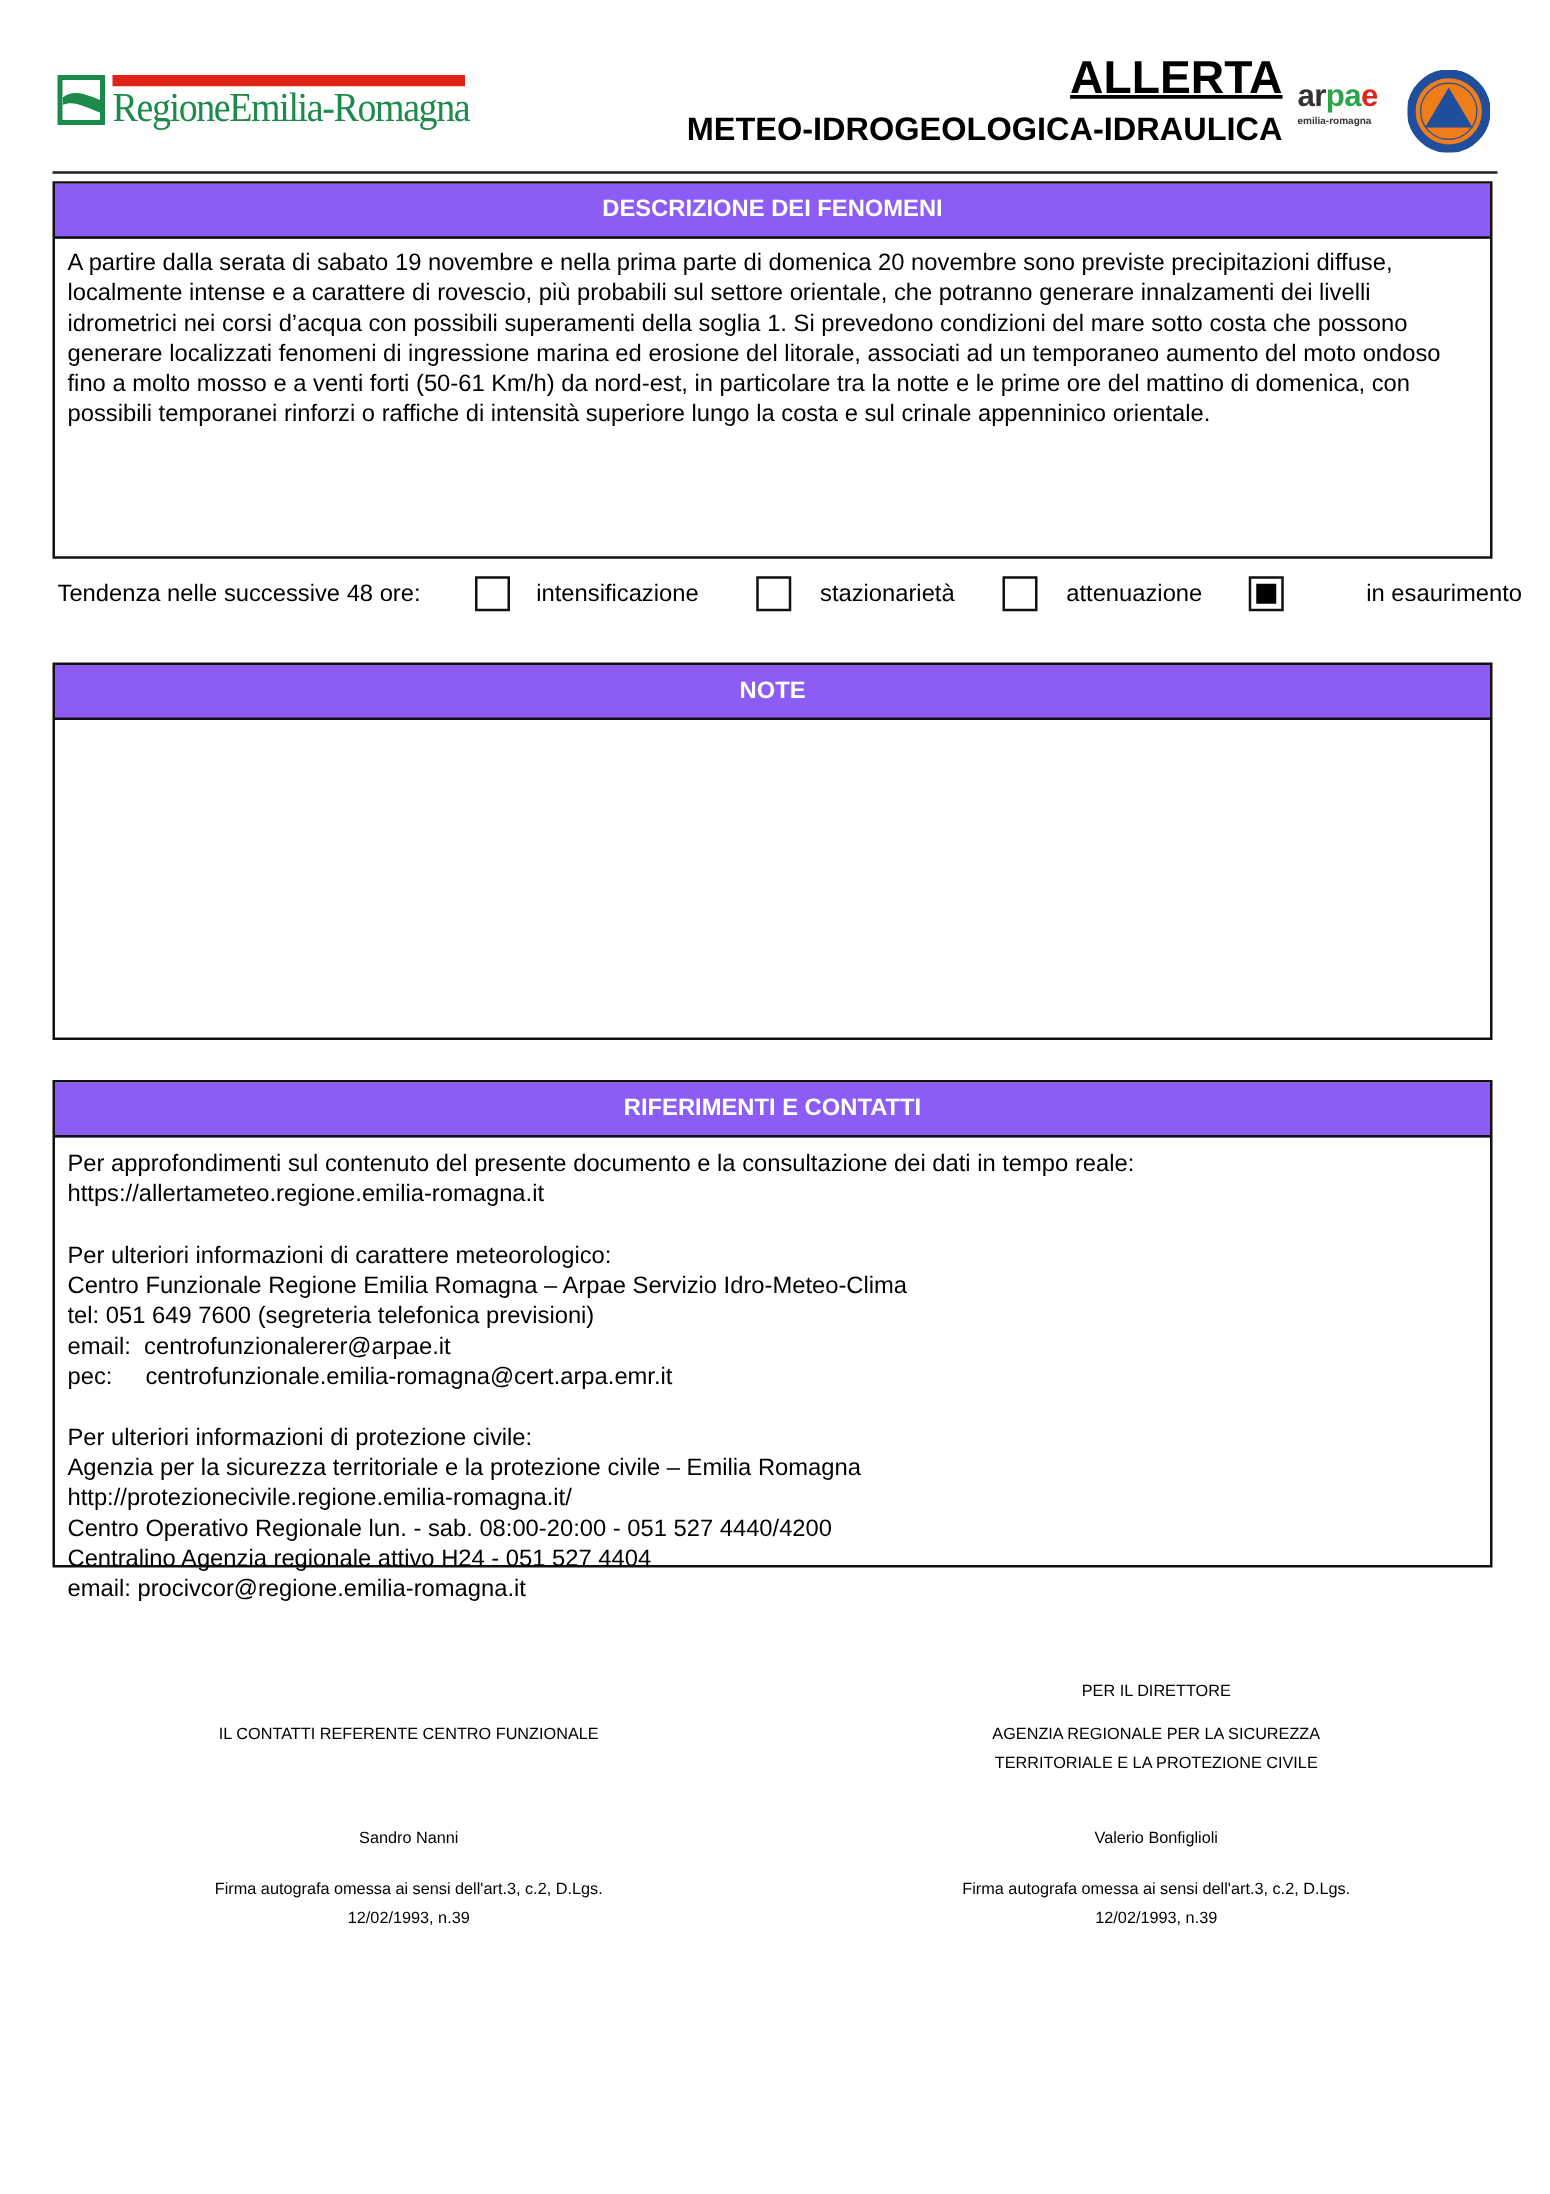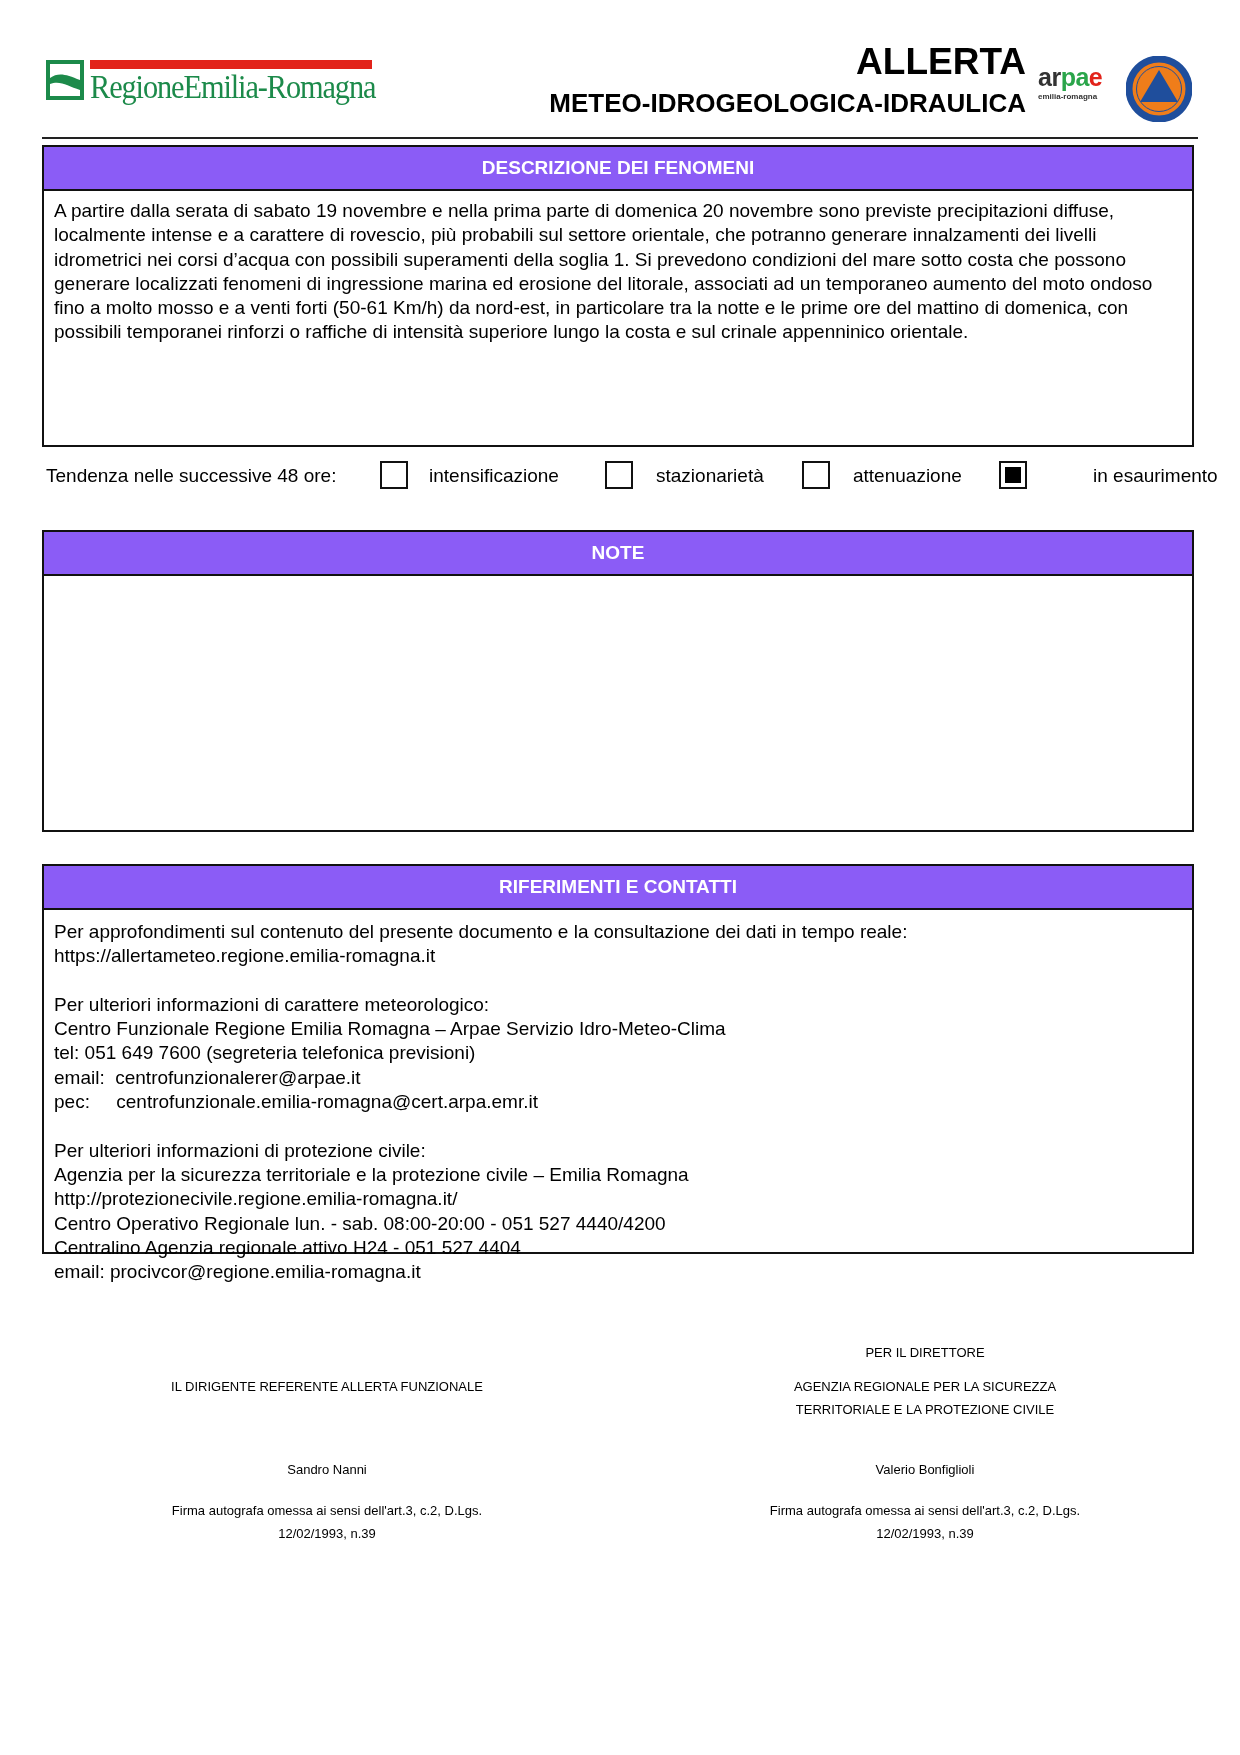--- a/index.html
+++ b/index.html
@@ -13,21 +13,21 @@
   .rer-logo { left: 46px; top: 60px; width: 326px; height: 48px; }
   .rer-redbar { position: absolute; left: 0; top: 0; width: 326px; height: 9px; background: #e2231a; }
   .rer-mark { position: absolute; left: 0; top: 0; width: 38px; height: 40px; background: #1c8a4a; }
   .rer-mark-inner { position: absolute; left: 4px; top: 4px; width: 30px; height: 32px; background: #fff; overflow: hidden; }
   .rer-text {
     position: absolute; left: 44px; top: 10px; font-family: "Liberation Serif", serif;
     font-size: 33px; color: #1c8a4a; letter-spacing: -1.2px; white-space: nowrap; line-height: 34px;
     transform: scaleX(0.92); transform-origin: left top;
   }
 
-  .title-main { right: 214px; top: 42px; font-size: 37px; font-weight: bold; text-align: right; line-height: 40px; }
+  .title-main { right: 214px; top: 42px; font-size: 37px; font-weight: bold; text-align: right; line-height: 40px; text-decoration: underline; }
   .title-sub { right: 214px; top: 88px; font-size: 26px; font-weight: bold; text-align: right; line-height: 30px; white-space: nowrap; }
 
   .arpae-logo { left: 1038px; top: 64px; width: 80px; height: 46px; }
   .arpae-word { font-size: 25px; font-weight: bold; line-height: 26px; letter-spacing: -0.5px; }
   .arpae-word .g { color: #333; }
   .arpae-word .gr { color: #2aa54a; }
   .arpae-word .r { color: #e2231a; }
   .arpae-sub { font-size: 8px; font-weight: bold; color: #333; margin-top: 2px; }
 
   .pc-logo { left: 1126px; top: 56px; width: 66px; height: 66px; }
@@ -132,21 +132,21 @@
     <div class="ref-line"></div>
     <div class="ref-line">Per ulteriori informazioni di protezione civile:</div>
     <div class="ref-line">Agenzia per la sicurezza territoriale e la protezione civile – Emilia Romagna</div>
     <div class="ref-line">http://protezionecivile.regione.emilia-romagna.it/</div>
     <div class="ref-line">Centro Operativo Regionale lun. - sab. 08:00-20:00 - 051 527 4440/4200</div>
     <div class="ref-line">Centralino Agenzia regionale attivo H24 - 051 527 4404</div>
     <div class="ref-line">email: procivcor@regione.emilia-romagna.it</div>
   </div>
 </div>
 
-<div class="sig" style="left:42px;width:570px;top:1375px;">IL DIRIGENTE REFERENTE ALLERTA FUNZIONALE</div>
+<div class="sig" style="left:42px;width:570px;top:1375px;">IL CONTATTI REFERENTE CENTRO FUNZIONALE</div>
 <div class="sig" style="left:42px;width:570px;top:1458px;">Sandro Nanni</div>
 <div class="sig" style="left:42px;width:570px;top:1499px;">
   <div>Firma autografa omessa ai sensi dell'art.3, c.2, D.Lgs.</div>
   <div>12/02/1993, n.39</div>
 </div>
 
 <div class="sig" style="left:640px;width:570px;top:1341px;">PER IL DIRETTORE</div>
 <div class="sig" style="left:640px;width:570px;top:1375px;">
   <div>AGENZIA REGIONALE PER LA SICUREZZA</div>
   <div>TERRITORIALE E LA PROTEZIONE CIVILE</div>

